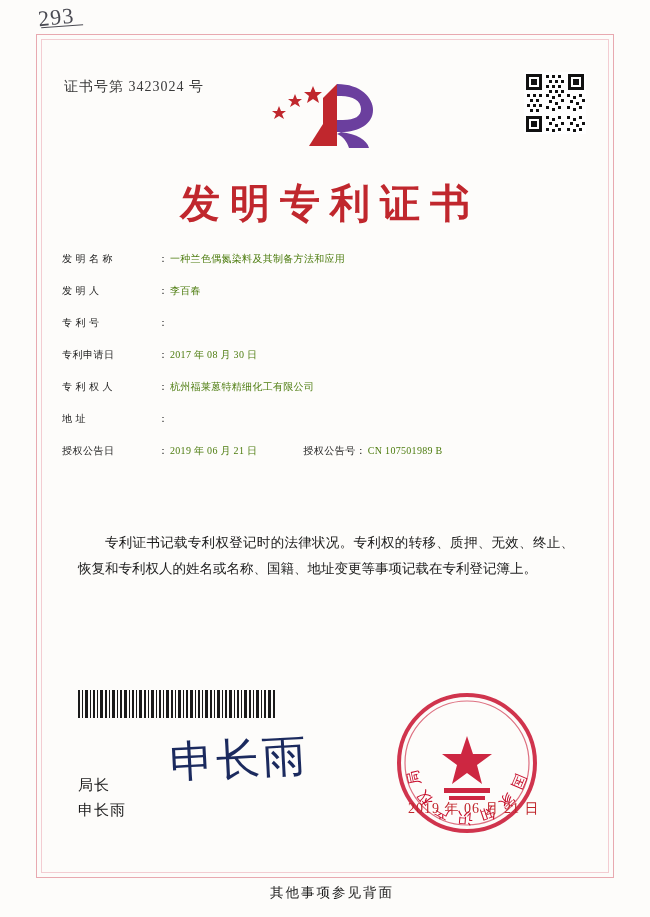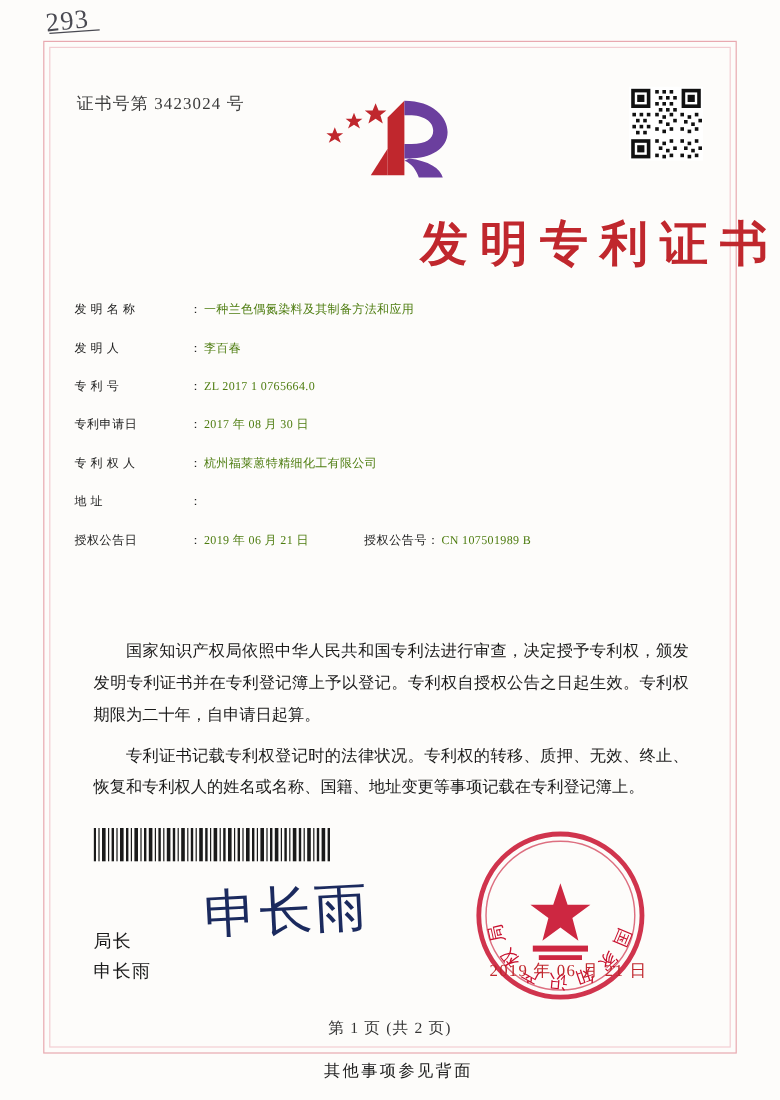--- a/index.html
+++ b/index.html
@@ -87,21 +87,21 @@
     width: 120px;
     height: 80px;
   }
 
   
   .title {
     position: absolute;
     left: 0;
     right: 0;
     top: 176px;
-    text-align: right;
+    text-align: center;
     font-size: 40px;
     font-weight: bold;
     color: #c0272d;
     letter-spacing: 10px;
     text-indent: 10px;
     font-family: "DejaVu Serif", serif;
   }
 
   
   .fields {
@@ -347,21 +347,20 @@
       <span class="val">一种兰色偶氮染料及其制备方法和应用</span>
     </div>
     <div class="row">
       <span class="lbl">发 明 人</span>
       <span class="colon">：</span>
       <span class="val">李百春</span>
     </div>
     <div class="row">
       <span class="lbl">专 利 号</span>
       <span class="colon">：</span>
-      <span class="val">ZL 2017 1 0765664.0</span>
     </div>
     <div class="row">
       <span class="lbl">专利申请日</span>
       <span class="colon">：</span>
       <span class="val">2017 年 08 月 30 日</span>
     </div>
     <div class="row">
       <span class="lbl">专 利 权 人</span>
       <span class="colon">：</span>
       <span class="val">杭州福莱蒽特精细化工有限公司</span>
@@ -374,21 +373,20 @@
       <span class="lbl">授权公告日</span>
       <span class="colon">：</span>
       <span class="val">2019 年 06 月 21 日</span>
       <span class="lbl2">授权公告号</span>
       <span class="colon">：</span>
       <span class="val">CN 107501989 B</span>
     </div>
   </div>
 
   <div class="paras">
-    <p>国家知识产权局依照中华人民共和国专利法进行审查，决定授予专利权，颁发发明专利证书并在专利登记簿上予以登记。专利权自授权公告之日起生效。专利权期限为二十年，自申请日起算。</p>
     <p>专利证书记载专利权登记时的法律状况。专利权的转移、质押、无效、终止、恢复和专利权人的姓名或名称、国籍、地址变更等事项记载在专利登记簿上。</p>
   </div>
 
   <div class="barcode">
     <svg viewBox="0 0 200 28" width="200" height="28" aria-hidden="true">
       <g fill="#1a1a1a">
         <rect x="0" y="0" width="2" height="28"></rect>
           <rect x="4" y="0" width="1" height="28"></rect>
         <rect x="7" y="0" width="3" height="28"></rect>
           <rect x="12" y="0" width="1" height="28"></rect>
@@ -465,17 +463,16 @@
         <path id="sealArc" d="M 75,75 m -50,0 a 50,50 0 1,1 100,0" transform="rotate(180 75 75)"></path>
       </defs>
       <text font-family="DejaVu Serif, serif" font-size="15" fill="#c8102e" letter-spacing="6">
         <textPath href="#sealArc" startOffset="6%">国家知识产权局</textPath>
       </text>
     </svg>
   </div>
 
   <div class="seal-date">2019 年 06 月 21 日</div>
 
-  <div class="pageno">第 1 页 (共 2 页)</div>
 
   <div class="footer-note">其他事项参见背面</div>
 
 </div>
 
 </body></html>

